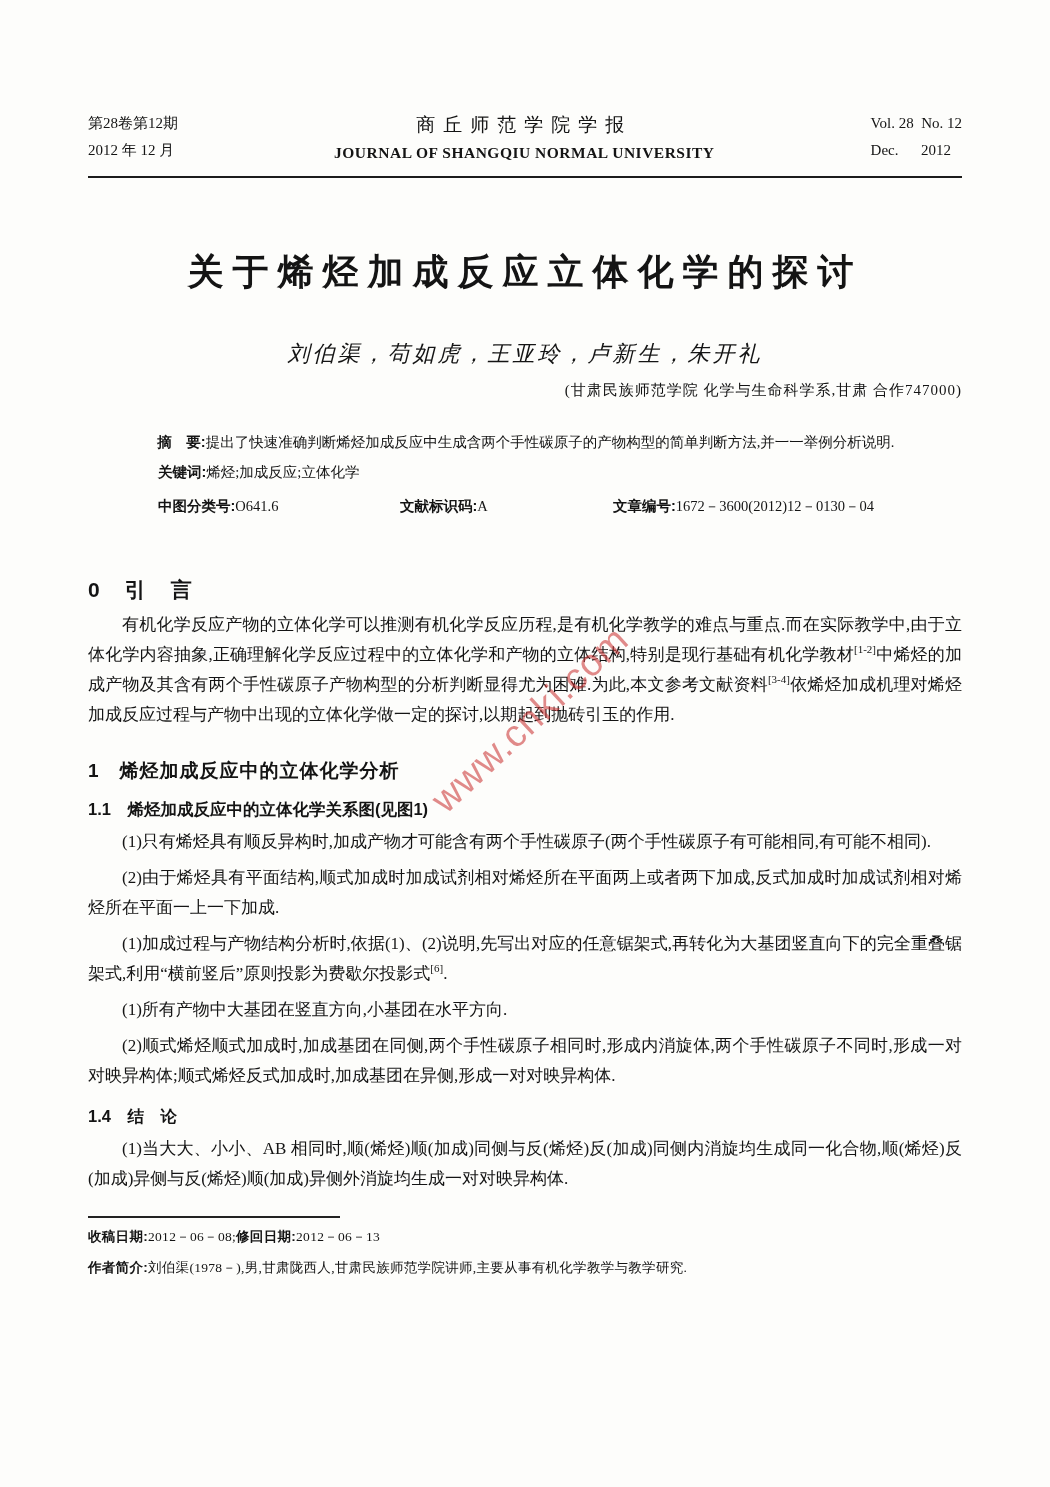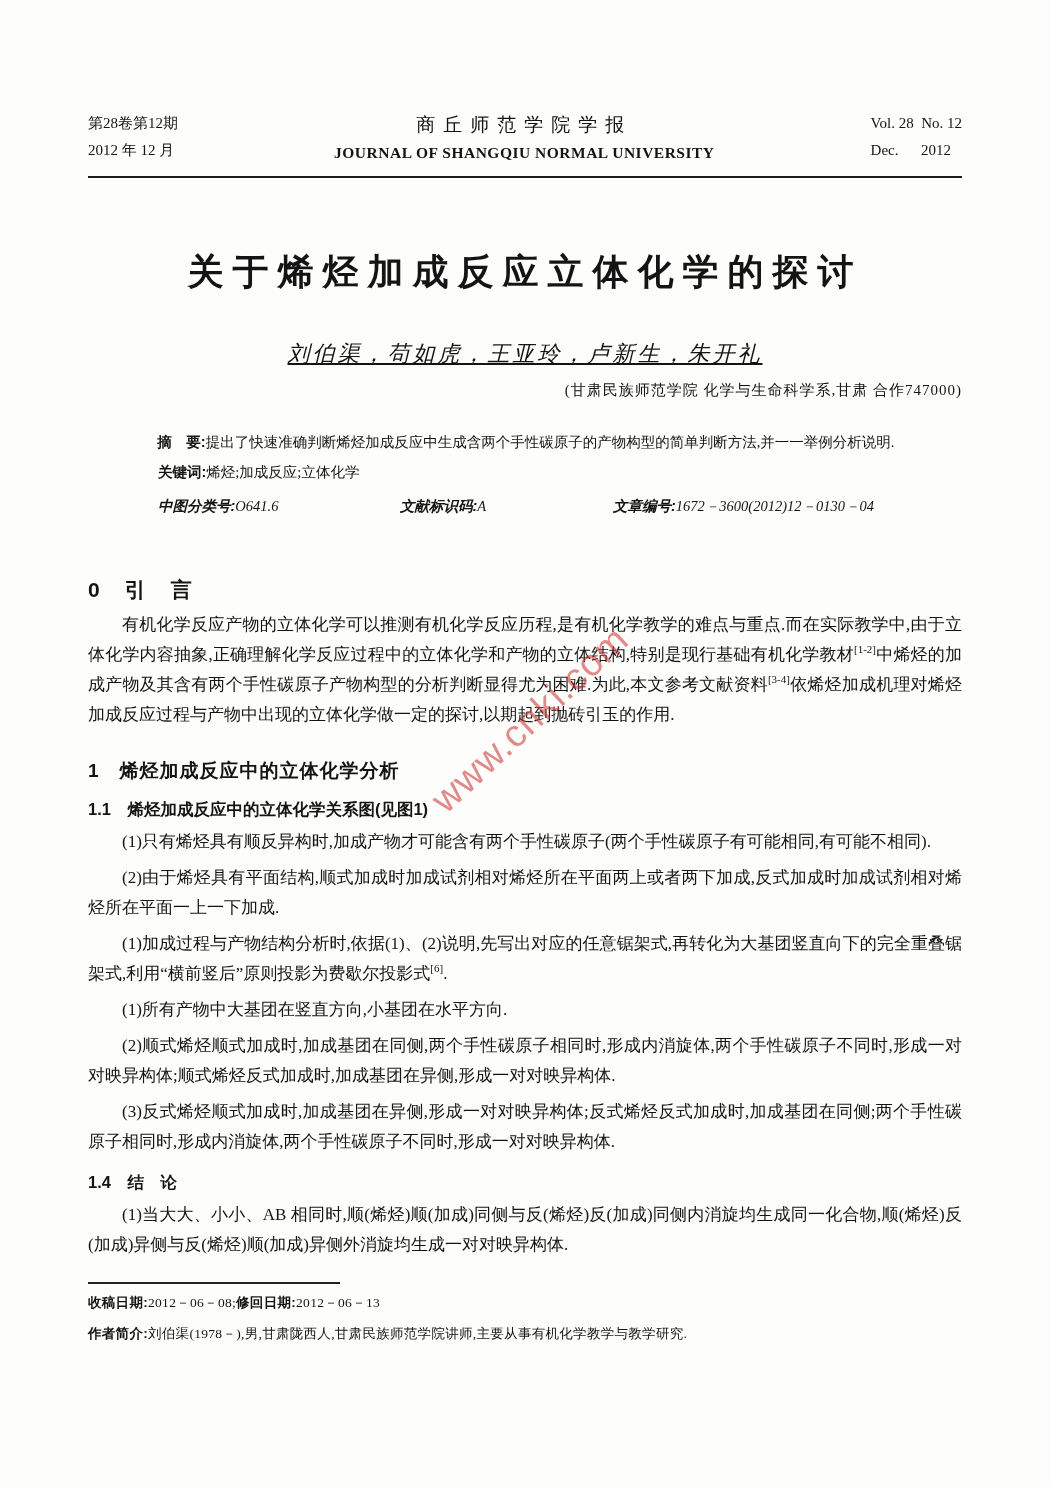--- a/index.html
+++ b/index.html
@@ -12,27 +12,27 @@
   
   .journal-header{display:flex;justify-content:space-between;align-items:center;}
   .jh-left div,.jh-right div{font-size:15px;line-height:27px;white-space:pre;}
   .jh-center{text-align:center;flex:1;}
   .journal-cn{font-size:19px;letter-spacing:8px;}
   .journal-en{font-size:15.5px;font-weight:bold;letter-spacing:0.5px;margin-top:6px;font-family:"Liberation Serif",serif;}
   .header-rule{height:2px;background:#1c1c1c;margin-top:12px;}
   
   .title{font-family:"Liberation Sans","DejaVu Sans",sans-serif;font-weight:bold;
          font-size:36px;letter-spacing:9px;text-align:center;margin:70px 0 5px 0;}
-  .authors{text-align:center;font-size:22px;font-style:italic;letter-spacing:3px;margin-top:42px;text-decoration:underline;}
+  .authors{text-align:center;font-size:22px;font-style:italic;letter-spacing:3px;margin-top:42px;}
   .affiliation{text-align:right;font-size:15px;margin-top:12px;letter-spacing:1px;}
   
   .abstract{margin:30px 28px 0 36px;font-size:14.5px;line-height:25px;text-align:justify;text-indent:2.3em;}
   .keywords{margin:5px 0 0 70px;font-size:14.5px;line-height:25px;}
   .meta-line{margin:12px 0 0 70px;font-size:14.5px;display:flex;}
-  .meta-item{white-space:pre;font-style:italic;}
+  .meta-item{white-space:pre;}
   .meta-item.w1{width:242px;}
   .meta-item.w2{width:213px;}
   .lbl{font-family:"Liberation Sans","DejaVu Sans",sans-serif;font-weight:bold;}
   
   .h-major{font-family:"Liberation Sans","DejaVu Sans",sans-serif;font-weight:bold;font-size:21px;
            letter-spacing:2px;margin:60px 0 0 0;}
   .h-sec{font-family:"Liberation Sans","DejaVu Sans",sans-serif;font-weight:bold;font-size:19px;
          letter-spacing:1px;margin:28px 0 0 0;}
   .h-sub{font-family:"Liberation Sans","DejaVu Sans",sans-serif;font-weight:bold;font-size:16.5px;
          margin:15px 0 0 0;}
@@ -93,21 +93,20 @@
   <h2 class="h-sec">1　烯烃加成反应中的立体化学分析</h2>
 
   <h3 class="h-sub">1.1　烯烃加成反应中的立体化学关系图(见图1)</h3>
 
   <p class="body-p">(1)只有烯烃具有顺反异构时,加成产物才可能含有两个手性碳原子(两个手性碳原子有可能相同,有可能不相同).</p>
   <p class="body-p">(2)由于烯烃具有平面结构,顺式加成时加成试剂相对烯烃所在平面两上或者两下加成,反式加成时加成试剂相对烯烃所在平面一上一下加成.</p>
   <p class="body-p"><span>(1)加成过程与产物结构分析时,依据(1)、(2)说明,先写出对应的任意锯架式,再转化为大基团竖直向下的完全重叠锯架式,利用“横前竖后”原则投影为费歇尔投影式</span><sup>[6]</sup><span>.</span></p>
 
   <p class="body-p">(1)所有产物中大基团在竖直方向,小基团在水平方向.</p>
   <p class="body-p">(2)顺式烯烃顺式加成时,加成基团在同侧,两个手性碳原子相同时,形成内消旋体,两个手性碳原子不同时,形成一对对映异构体;顺式烯烃反式加成时,加成基团在异侧,形成一对对映异构体.</p>
-  <p class="body-p">(3)反式烯烃顺式加成时,加成基团在异侧,形成一对对映异构体;反式烯烃反式加成时,加成基团在同侧;两个手性碳原子相同时,形成内消旋体,两个手性碳原子不同时,形成一对对映异构体.</p>
 
   <h3 class="h-sub">1.4　结　论</h3>
   <p class="body-p">(1)当大大、小小、AB 相同时,顺(烯烃)顺(加成)同侧与反(烯烃)反(加成)同侧内消旋均生成同一化合物,顺(烯烃)反(加成)异侧与反(烯烃)顺(加成)异侧外消旋均生成一对对映异构体.</p>
 
   <div class="footer-rule"></div>
 
   <div class="footer-line"><span class="lbl">收稿日期:</span><span>2012－06－08;</span><span class="lbl">修回日期:</span><span>2012－06－13</span></div>
 
   <div class="footer-line"><span class="lbl">作者简介:</span><span>刘伯渠(1978－),男,甘肃陇西人,甘肃民族师范学院讲师,主要从事有机化学教学与教学研究.</span></div>
 

